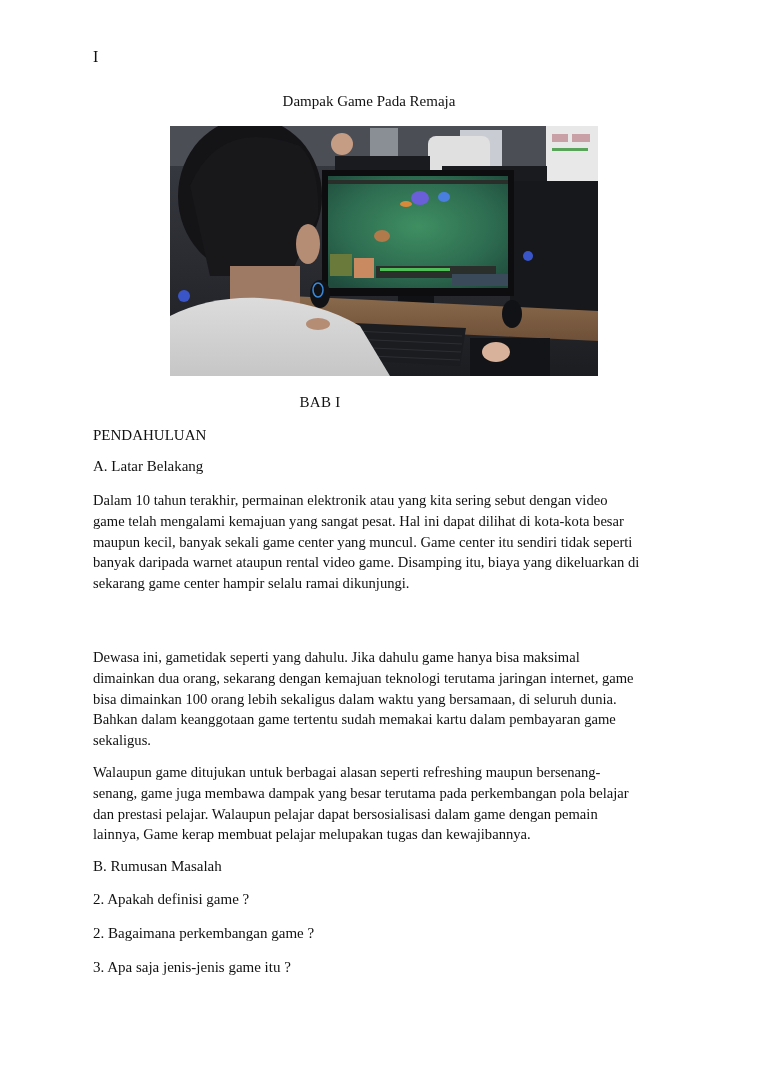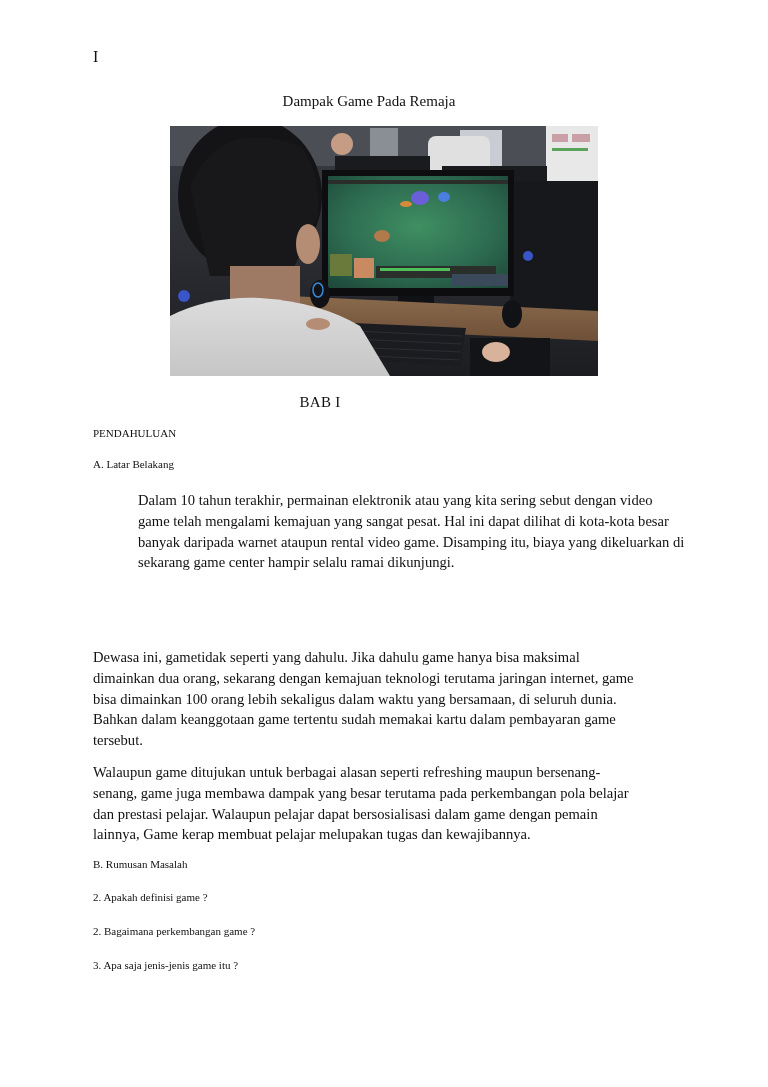--- a/index.html
+++ b/index.html
@@ -4,21 +4,21 @@
 <style>
   html, body { margin: 0; padding: 0; background: #ffffff; }
   body { width: 768px; height: 1087px; position: relative; overflow: hidden;
          font-family: "Liberation Serif", "DejaVu Serif", serif; color: #111; }
   .page { position: absolute; left: 0; top: 0; width: 768px; height: 1087px; }
   .page-num { position: absolute; left: 93px; top: 48px; font-size: 16px; }
   .doc-title { position: absolute; left: 1px; width: 736px; top: 93px; text-align: center; font-size: 15px; }
   .photo { position: absolute; left: 170px; top: 126px; width: 428px; height: 250px; overflow: hidden; background: #2a2b2e; }
   .photo svg { display: block; }
   .bab { position: absolute; left: 0; width: 640px; top: 394px; text-align: center; font-size: 15px; letter-spacing: 0.3px; }
-  .line { position: absolute; left: 93px; font-size: 11px; white-space: nowrap; }
+  .line { position: absolute; left: 93px; font-size: 15px; white-space: nowrap; }
   .para { position: absolute; left: 93px; width: 590px; font-size: 14.6px; line-height: 20.8px; }
   .para span { display: block; white-space: nowrap; }
 </style>
 </head>
 <body>
 
 <div class="page">
 
   <div class="page-num">I</div>
 
@@ -108,33 +108,34 @@
       <circle cx="14" cy="170" r="6" fill="#3a55c8"></circle>
     </svg>
   </div>
 
   <div class="bab">BAB I</div>
 
   <div class="line" style="top:427px;">PENDAHULUAN</div>
 
   <div class="line" style="top:458px;">A. Latar Belakang</div>
 
-  <div class="para" style="top:490px;margin-left:45px;">
+  <div class="para" style="top:490px;">
     <span>Dalam 10 tahun terakhir, permainan elektronik atau yang kita sering sebut dengan video</span>
     <span>game telah mengalami kemajuan yang sangat pesat. Hal ini dapat dilihat di kota-kota besar</span>
+    <span>maupun kecil, banyak sekali game center yang muncul. Game center itu sendiri tidak seperti</span>
     <span>banyak daripada warnet ataupun rental video game. Disamping itu, biaya yang dikeluarkan di</span>
     <span>sekarang game center hampir selalu ramai dikunjungi.</span>
   </div>
 
   <div class="para" style="top:647px;">
     <span>Dewasa ini, gametidak seperti yang dahulu. Jika dahulu game hanya bisa maksimal</span>
     <span>dimainkan dua orang, sekarang dengan kemajuan teknologi terutama jaringan internet, game</span>
     <span>bisa dimainkan 100 orang lebih sekaligus dalam waktu yang bersamaan, di seluruh dunia.</span>
     <span>Bahkan dalam keanggotaan game tertentu sudah memakai kartu dalam pembayaran game</span>
-    <span>tersebut.</span>
+    <span>sekaligus.</span>
   </div>
 
   <div class="para" style="top:762px;">
     <span>Walaupun game ditujukan untuk berbagai alasan seperti refreshing maupun bersenang-</span>
     <span>senang, game juga membawa dampak yang besar terutama pada perkembangan pola belajar</span>
     <span>dan prestasi pelajar. Walaupun pelajar dapat bersosialisasi dalam game dengan pemain</span>
     <span>lainnya, Game kerap membuat pelajar melupakan tugas dan kewajibannya.</span>
   </div>
 
   <div class="line" style="top:858px;">B. Rumusan Masalah</div>

